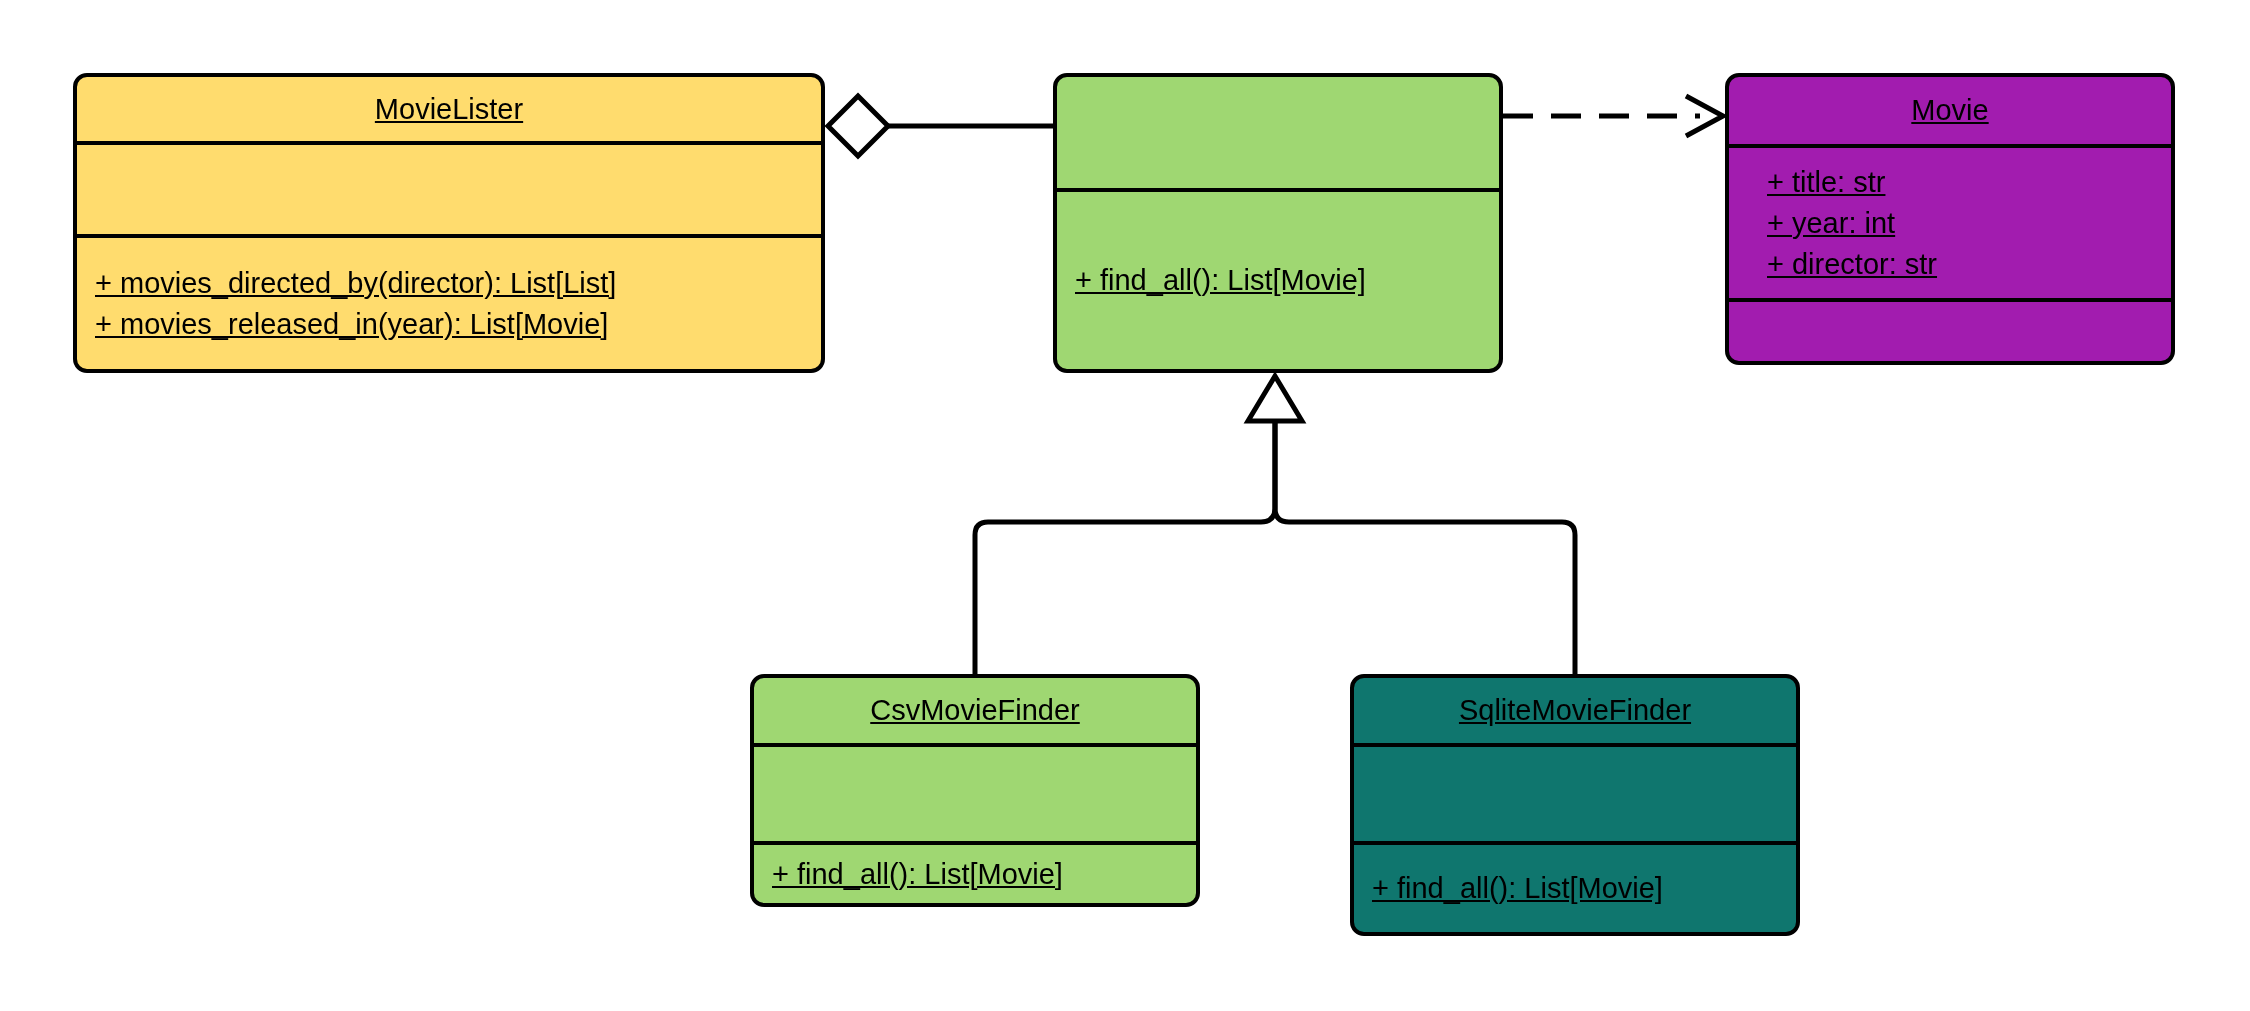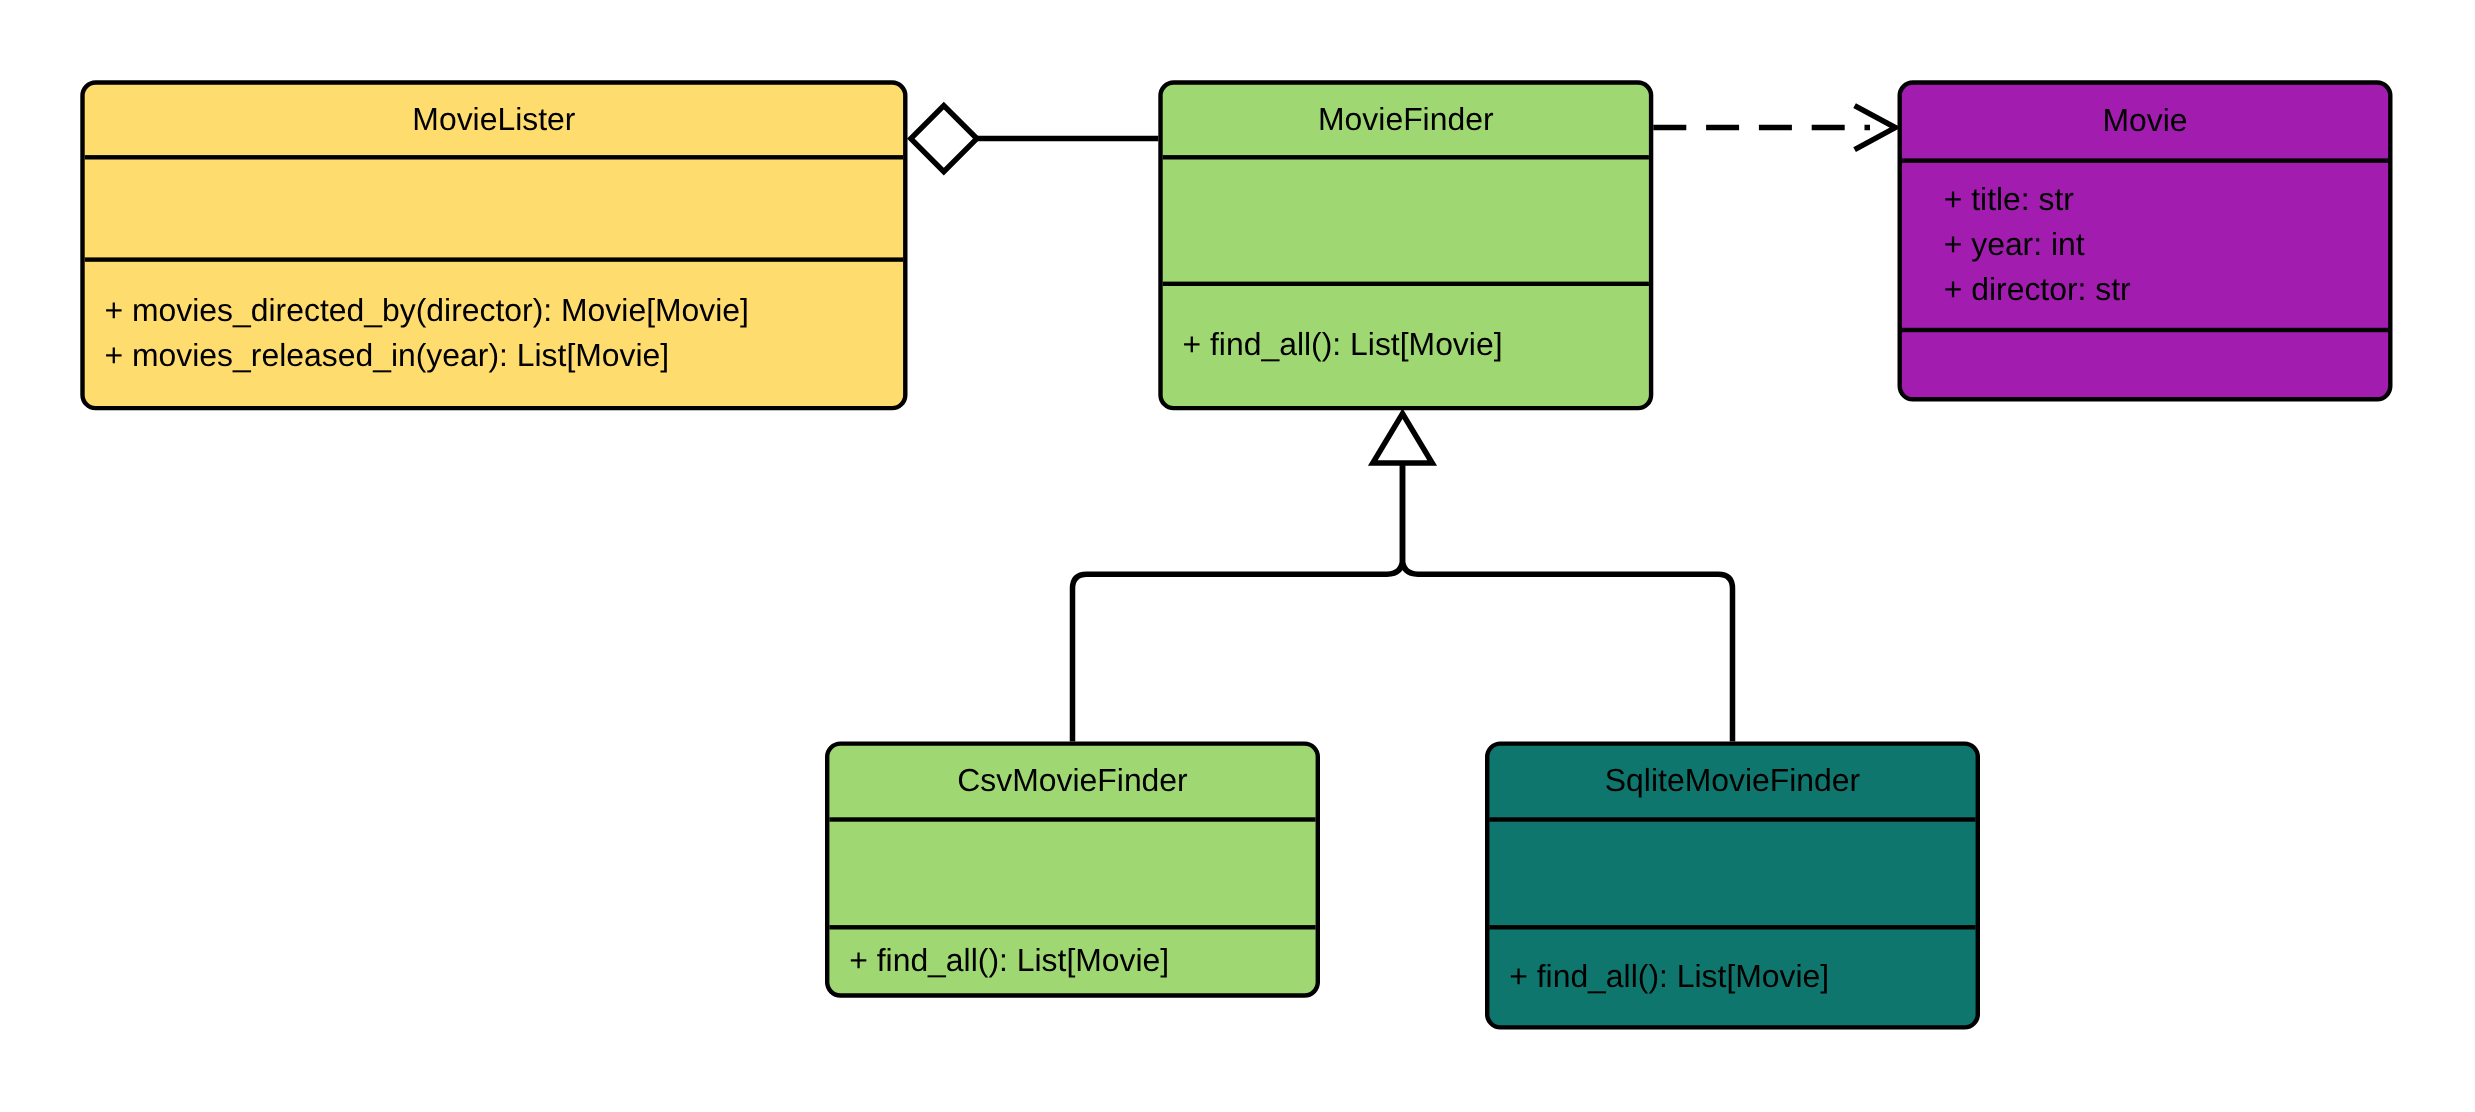--- a/index.html
+++ b/index.html
@@ -25,20 +25,21 @@
     border: 4px solid #000;
     border-radius: 14px;
     display: flex;
     flex-direction: column;
   }
   .sec {
     box-sizing: border-box;
     display: flex;
     flex-direction: column;
     justify-content: center;
+    text-decoration: underline;
   }
   .with-divider { border-bottom: 4px solid #000; }
   .sec-title {
     align-items: center;
     font-size: 29px;
   }
   .sec-methods { flex: 1; }
   .member {
     font-size: 29px;
     line-height: 41px;
@@ -81,27 +82,26 @@
 
     <path d="M 975 674 L 975 535 Q 975 522 988 522 L 1261 522 Q 1275 522 1275 508 L 1275 423" fill="none" stroke="#000" stroke-width="5"></path>
     <path d="M 1575 674 L 1575 535 Q 1575 522 1562 522 L 1289 522 Q 1275 522 1275 508 L 1275 423" fill="none" stroke="#000" stroke-width="5"></path>
     <polygon points="1275,376 1248,421 1302,421" fill="#fff" stroke="#000" stroke-width="5" stroke-linejoin="miter"></polygon>
   </svg>
 
   <div class="uml-class c-movielister" style="background-color: rgb(255, 220, 110);">
     <div class="sec sec-title with-divider">MovieLister</div>
     <div class="sec sec-attrs with-divider"></div>
     <div class="sec sec-methods">
-      <div class="member">+ movies_directed_by(director): Movie[Movie]</div>
+      <div class="member">+ movies_directed_by(director): List[List]</div>
       <div class="member">+ movies_released_in(year): List[Movie]</div>
     </div>
   </div>
 
   <div class="uml-class c-moviefinder" style="background-color: rgb(159, 215, 114);">
-    <div class="sec sec-title with-divider">MovieFinder</div>
     <div class="sec sec-attrs with-divider"></div>
     <div class="sec sec-methods">
       <div class="member">+ find_all(): List[Movie]</div>
     </div>
   </div>
 
   <div class="uml-class c-movie" style="background-color: #a21caf;">
     <div class="sec sec-title with-divider">Movie</div>
     <div class="sec sec-attrs with-divider">
       <div class="member">+ title: str</div>

